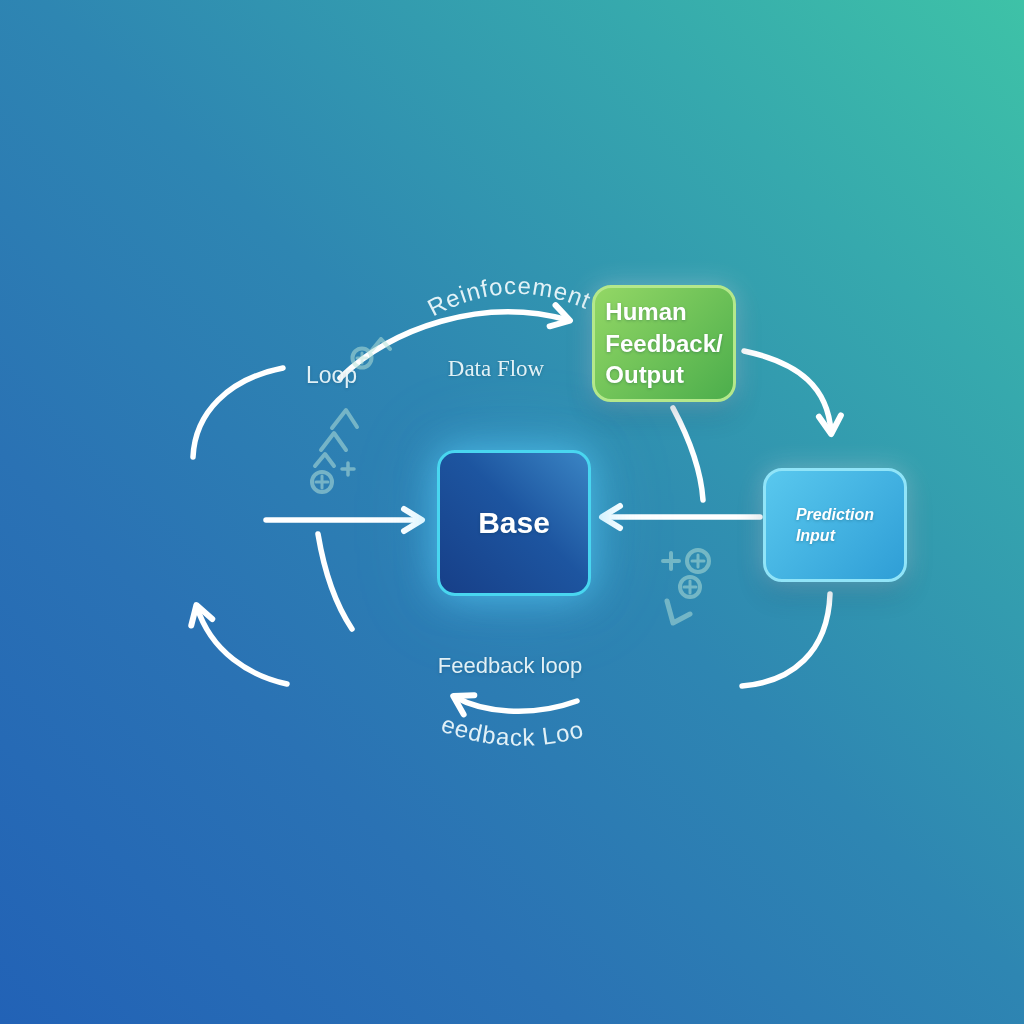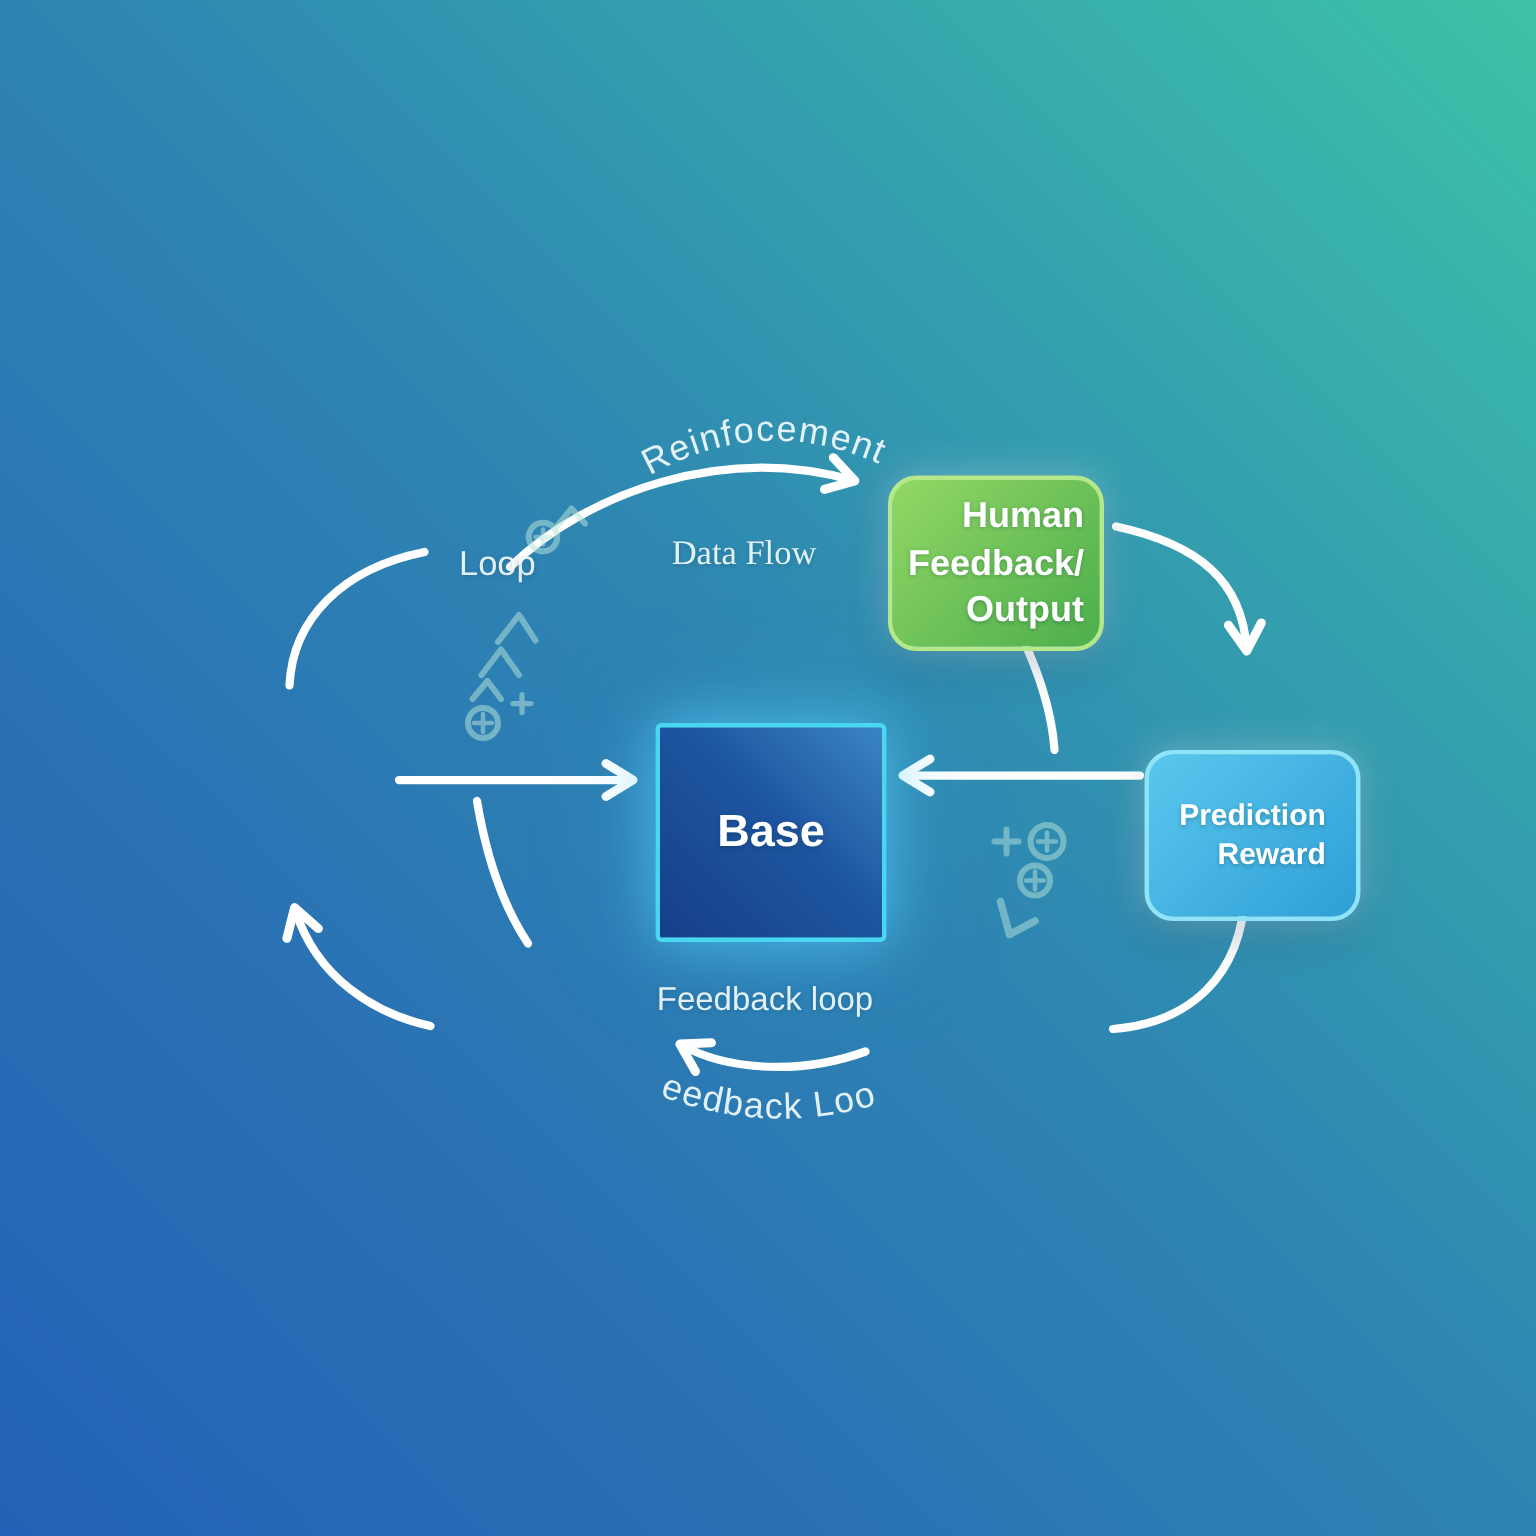--- a/index.html
+++ b/index.html
@@ -7,35 +7,34 @@
     width:1024px;height:1024px;overflow:hidden;
     font-family:"Liberation Sans","DejaVu Sans",sans-serif;
   }
   .canvas{
     position:relative;width:1024px;height:1024px;
     background:linear-gradient(225deg,#3ec2a7 0%,#36a9ad 20%,#2e86b2 48%,#2a72b4 72%,#2262b6 100%);
   }
   svg.layer{position:absolute;left:0;top:0;width:1024px;height:1024px;}
   .node{
     position:absolute;display:flex;align-items:center;justify-content:center;
-    border-radius:19px;color:#fff;text-align:right;
+    border-radius:19px;color:#fff;text-align:left;
     box-shadow:0 0 26px rgba(255,255,255,.30),0 12px 26px rgba(8,48,88,.22);
-    margin-top:32px;
   }
   .node-label{display:flex;flex-direction:column;line-height:1.32;font-weight:bold;
     text-shadow:0 1px 3px rgba(0,50,60,.28);white-space:nowrap;}
   #n-data-input{left:122px;top:467px;width:140px;height:105px;
     background:linear-gradient(135deg,#36ba7b,#23a067);border:3px solid #7fdea4;font-size:26px;}
   #n-base-ai-model{left:437px;top:450px;width:148px;height:140px;
     background:linear-gradient(45deg,#173f88,#1d55a0 55%,#3a85c4);border:3px solid #49d6f0;
-    box-shadow:0 0 36px rgba(90,210,255,.60),0 0 80px rgba(90,210,255,.25);font-size:30px;border-radius:4px;}
+    box-shadow:0 0 36px rgba(90,210,255,.60),0 0 80px rgba(90,210,255,.25);font-size:30px;border-radius:18px;}
   #n-human-feedback{left:592px;top:285px;width:138px;height:111px;
     background:linear-gradient(135deg,#93d765,#4cae4c);border:3px solid #b4e88b;font-size:24px;}
   #n-prediction-output{left:763px;top:468px;width:138px;height:108px;
-    background:linear-gradient(135deg,#59c8ee,#2f9ed6);border:3px solid #90e4f8;font-size:20px;}
+    background:linear-gradient(135deg,#59c8ee,#2f9ed6);border:3px solid #90e4f8;font-size:16px;font-style:italic;}
   #n-evaluation-metric{left:596px;top:642px;width:136px;height:106px;
     background:linear-gradient(135deg,#86d155,#45a94c);border:3px solid #abe27e;font-size:24px;}
   #n-iterative-improvement{left:288px;top:642px;width:132px;height:105px;
     background:linear-gradient(135deg,#3e82c8,#2e66ae);border:2px solid #79b0e4;font-size:22px;
     box-shadow:0 0 22px rgba(190,220,255,.28),0 12px 26px rgba(8,48,88,.22);}
   .float-label{
     position:absolute;color:rgba(240,250,252,.93);font-size:23px;font-weight:400;
     text-shadow:0 1px 3px rgba(0,50,70,.25);white-space:nowrap;text-align:center;
   }
   #lbl-loop{left:306px;top:362px;}
@@ -119,21 +118,21 @@
     <div class="node-label">
       <span>Human</span>
       <span>Feedback/</span>
       <span>Output</span>
     </div>
   </div>
 
   <div class="node" id="n-prediction-output">
     <div class="node-label">
       <span>Prediction</span>
-      <span>Reward</span>
+      <span>Input</span>
     </div>
   </div>
 
 
 
   <div class="float-label" id="lbl-loop">Loop</div>
   <div class="float-label" id="lbl-data-flow">Data Flow</div>
   <div class="float-label" id="lbl-feedback-upper">Feedback loop</div>
 
 </div>

